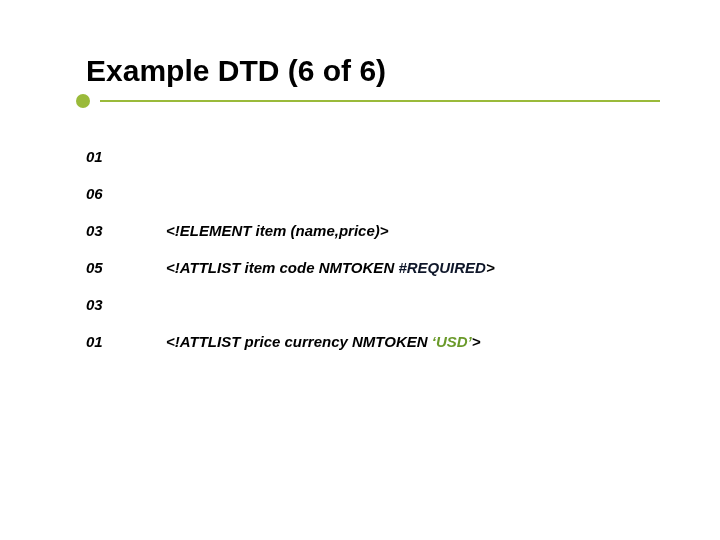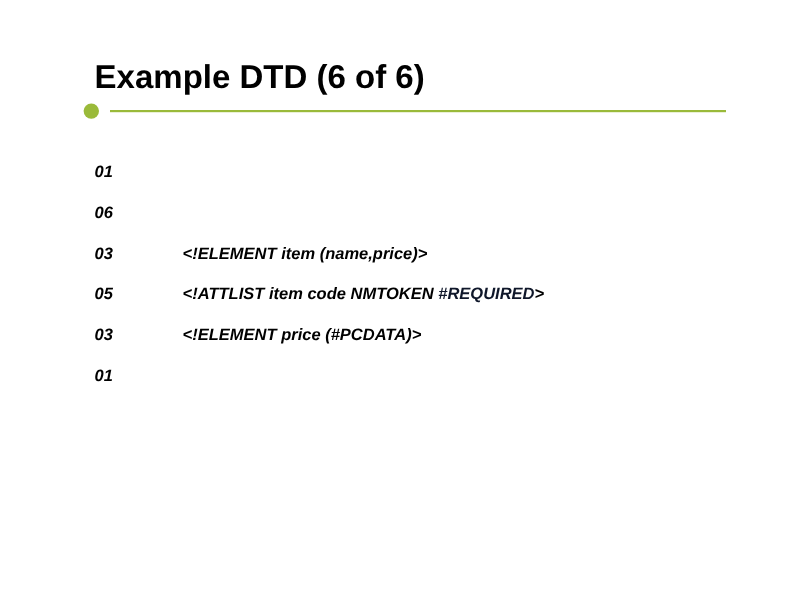--- a/index.html
+++ b/index.html
@@ -103,19 +103,19 @@
       <div class="code-row">
         <div class="code-num">03</div>
         <div class="code-text"><span>&lt;!ELEMENT item (name,price)&gt;</span></div>
       </div>
       <div class="code-row">
         <div class="code-num">05</div>
         <div class="code-text"><span>&lt;!ATTLIST item code NMTOKEN </span><span class="hl-red">#REQUIRED</span><span>&gt;</span></div>
       </div>
       <div class="code-row">
         <div class="code-num">03</div>
-        <div class="code-text"><span>&lt;!ELEMENT price (#PCDATA)&gt;</span></div>
       </div>
       <div class="code-row">
         <div class="code-num">01</div>
+        <div class="code-text"><span>&lt;!ATTLIST price currency NMTOKEN </span><span class="hl-green">‘USD’</span><span>&gt;</span></div>
       </div>
     </div>
 </div>
 
 </body></html>

